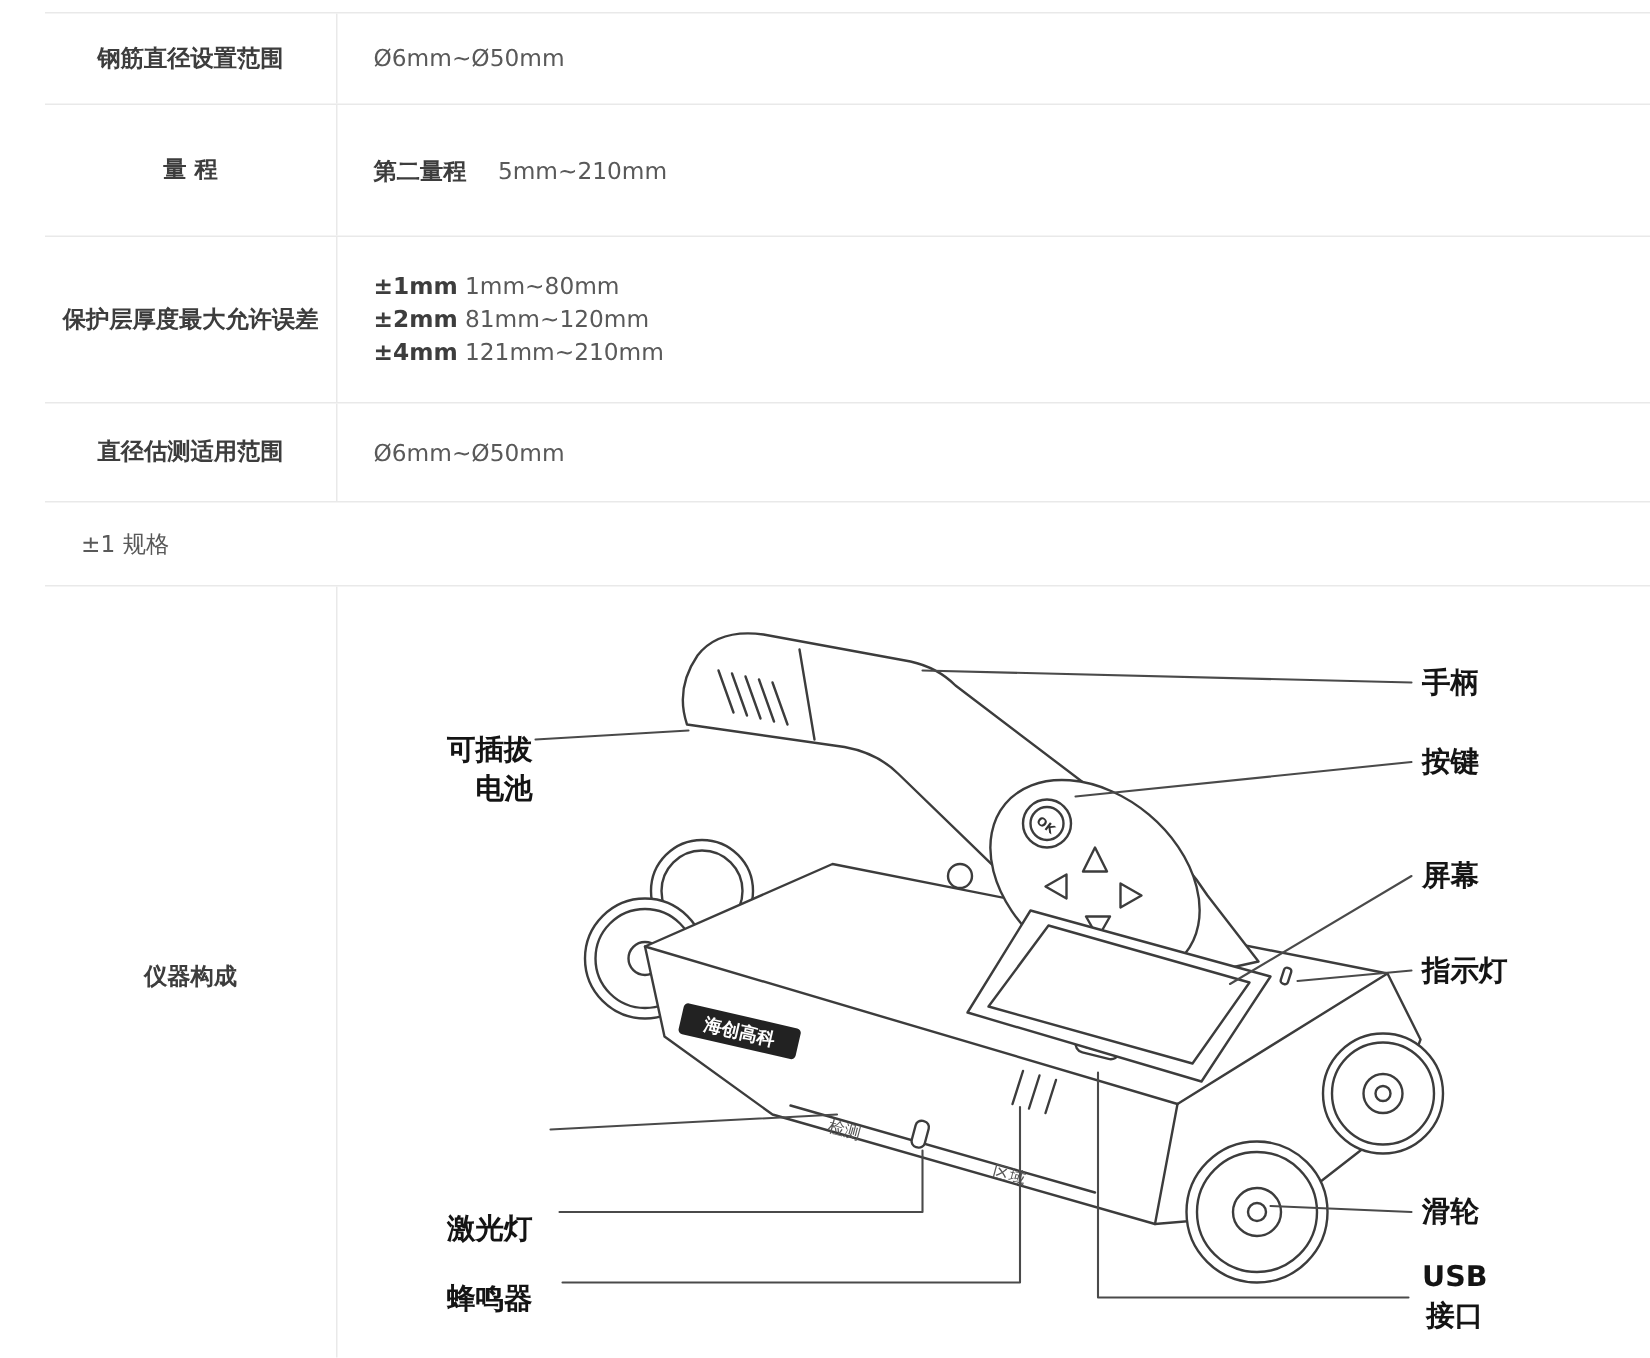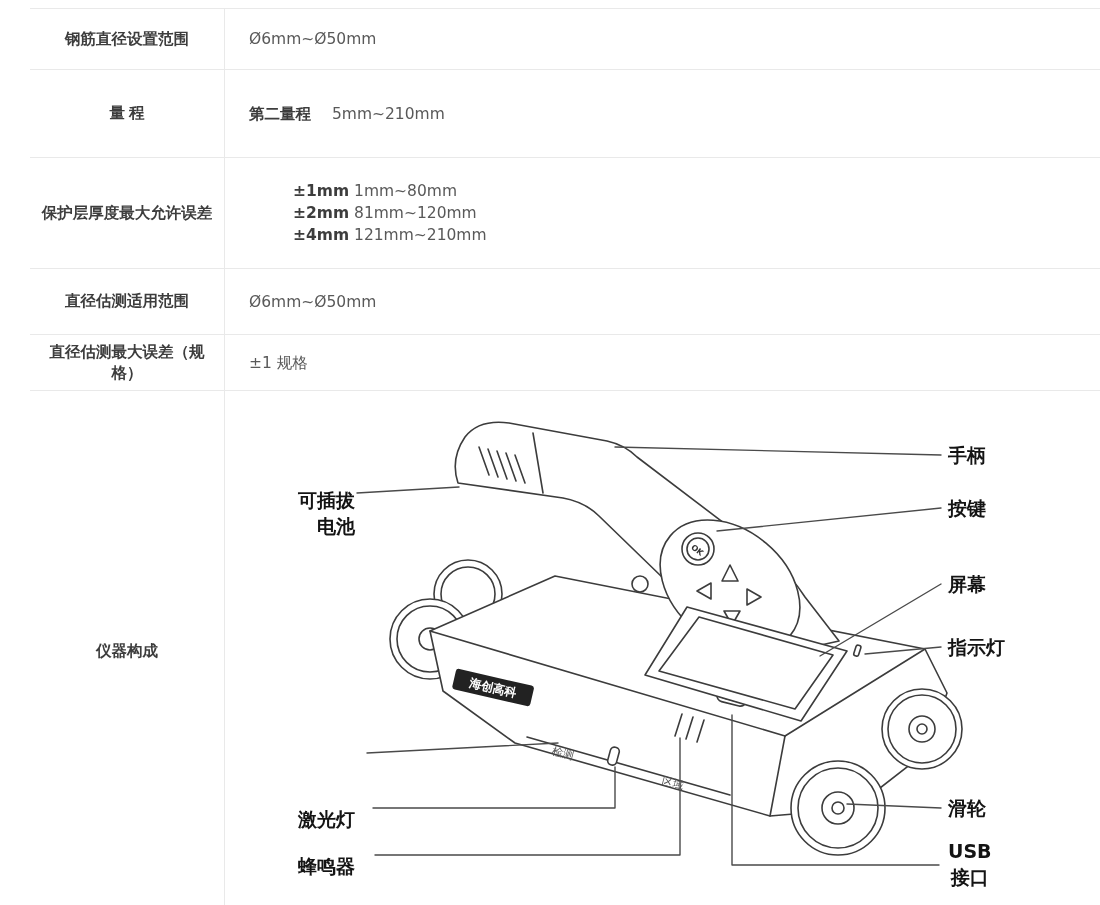--- a/index.html
+++ b/index.html
@@ -17,32 +17,32 @@
     display:flex;
     border-bottom:1px solid #e9e9e9;
   }
   .cell-label{
     width:195px;
     flex:0 0 195px;
     border-right:1px solid #e9e9e9;
     display:flex;align-items:center;justify-content:center;
     text-align:center;
     font-size:15.5px;font-weight:700;color:#3d3d3d;
-    padding:0 6px;box-sizing:border-box;font-family:Liberation Serif, serif;
+    padding:0 6px;box-sizing:border-box;
   }
   .cell-value{
     flex:1;
     display:flex;flex-direction:column;justify-content:center;
     padding-left:24px;box-sizing:border-box;
     font-size:15.5px;color:#595959;
   }
   .value-line{line-height:22px;}
   .vl-name{font-weight:700;color:#3d3d3d;display:inline-block;}
   .vl-name.w-wide{min-width:78px;}
-  .vl-name.w-narrow{min-width:52px;margin-left:44px;}
+  .vl-name.w-narrow{min-width:52px;}
   .r1{height:60px;}
   .r2{height:87px;}
   .r3{height:110px;}
   .r4{height:65px;justify-content:space-between;}
   .r5{height:55px;}
   .r6{height:520px;}
   .r6 .cell-value{padding:0;}
   .diagram{
     position:relative;
     width:875px;height:520px;
@@ -98,21 +98,20 @@
   </div>
 
   <div class="row r4">
     <div class="cell-label">直径估测适用范围</div>
     <div class="cell-value">
       <div class="value-line">Ø6mm~Ø50mm</div>
     </div>
   </div>
 
   <div class="row r5">
-    <div class="cell-label">直径估测最大误差（规格）</div>
     <div class="cell-value">
       <div class="value-line">±1 规格</div>
     </div>
   </div>
 
   <div class="row r6">
     <div class="cell-label">仪器构成</div>
     <div class="cell-value">
 
       <div class="diagram">

